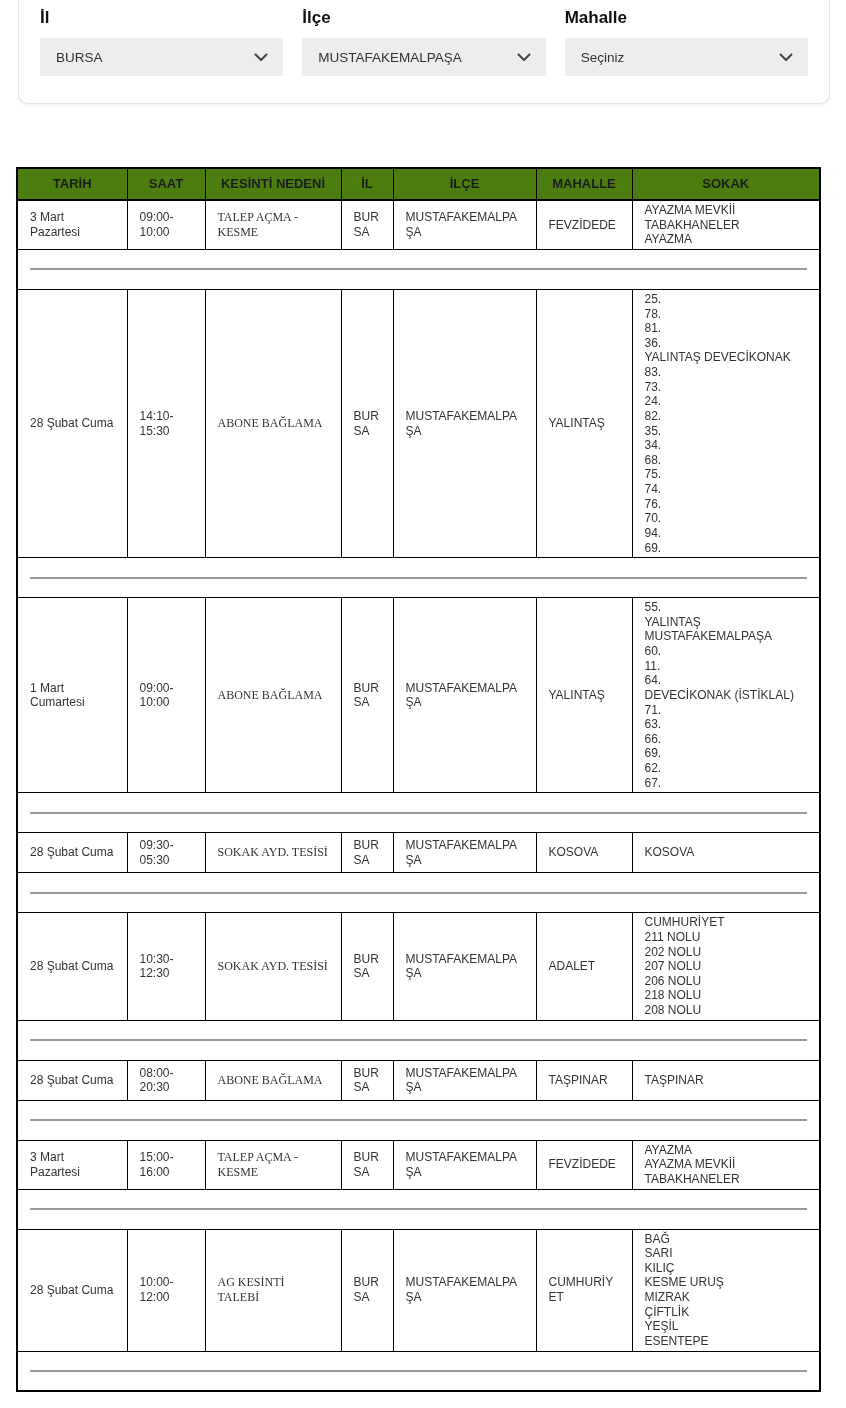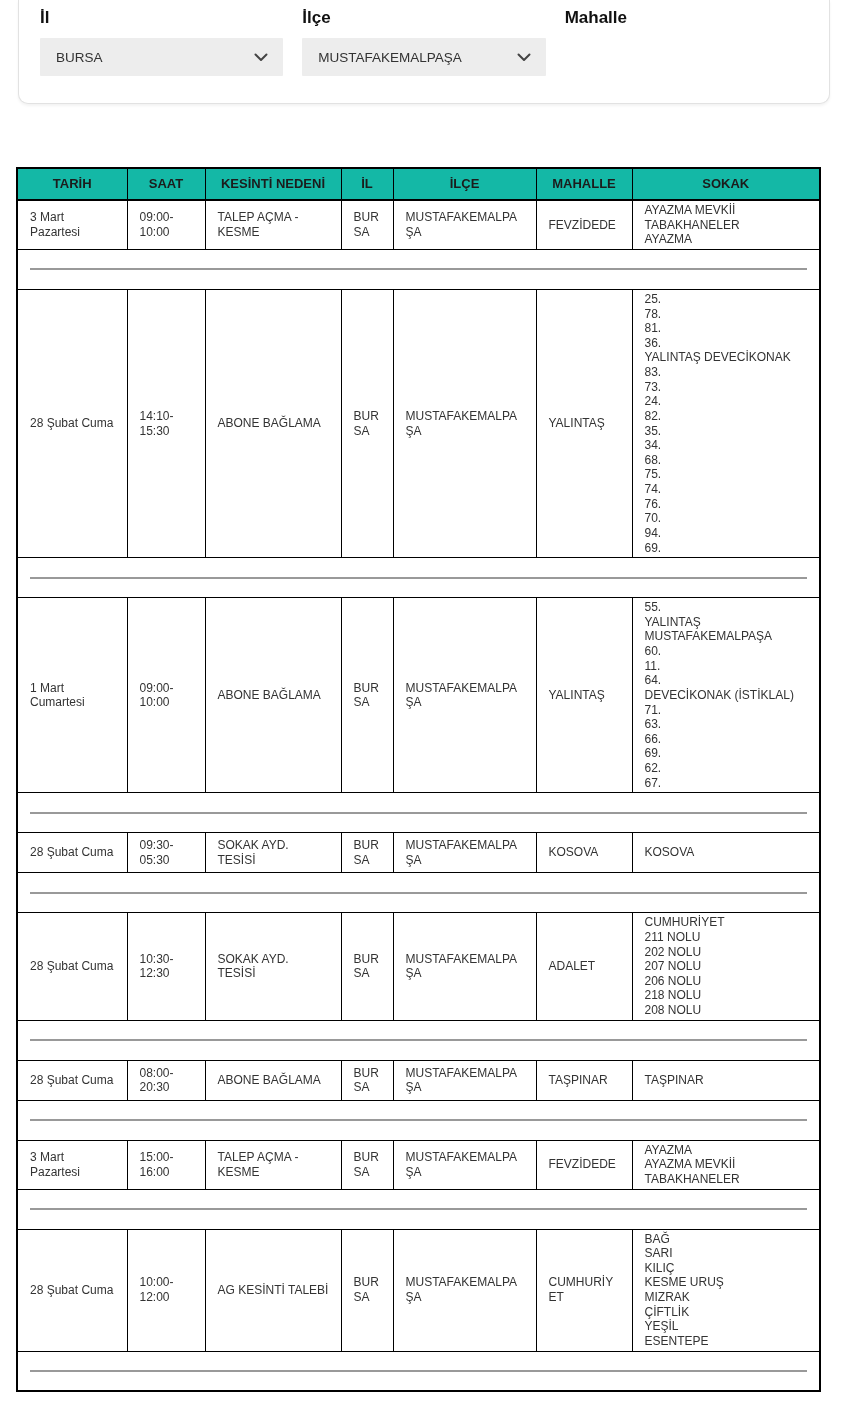--- a/index.html
+++ b/index.html
@@ -48,42 +48,42 @@
 
   
   .table-wrap { margin: 63px 27px 0 16px; }
   table.outage {
     width: 803px;
     border-collapse: collapse;
     table-layout: fixed;
     border: 2px solid #000;
   }
   table.outage th {
-    background: #14b8a6;
+    background: #4d7c0f;
     border: 1px solid #000;
     border-bottom-width: 2px;
     font-size: 13px;
     font-weight: bold;
     color: #1c1c1c;
     text-align: center;
     padding: 7px 2px;
     line-height: 16px;
   }
   table.outage td {
     border: 1px solid #000;
     font-size: 12px;
     line-height: 1.22;
     color: #333;
     vertical-align: middle;
     height: 40px;
     padding: 2px 12px;
     text-align: left;
     word-wrap: break-word;
   }
-  td.cell-neden  { padding: 2px 4px 2px 7px; }
+  td.cell-neden  { padding: 2px 4px 2px 7px; font-family: Liberation Serif, serif; }
   td.cell-il     { text-align: center; padding: 2px 2px; }
   td.cell-ilce   { text-align: center; padding: 2px 2px; }
   td.cell-mahalle{ padding: 2px 6px 2px 9px; margin-top: 43px; }
   td.cell-sokak  { white-space: pre-line; padding: 2px 8px 2px 10px; }
 
   tr.sep-row td {
     height: 40px;
     padding: 0 12px;
     border: 1px solid #000;
   }
@@ -117,20 +117,28 @@
       <span class="chev">
         <svg width="14" height="9" viewBox="0 0 14 9">
             <polyline points="1.5,1.5 7,7 12.5,1.5" fill="none" stroke="#444" stroke-width="2" stroke-linecap="round" stroke-linejoin="round"></polyline>
           </svg>
       </span>
     </div>
   </div>
 
   <div class="filter-group">
     <div class="filter-label">Mahalle</div>
+    <div class="select-box">
+      <span>Seçiniz</span>
+      <span class="chev">
+        <svg width="14" height="9" viewBox="0 0 14 9">
+            <polyline points="1.5,1.5 7,7 12.5,1.5" fill="none" stroke="#444" stroke-width="2" stroke-linecap="round" stroke-linejoin="round"></polyline>
+          </svg>
+      </span>
+    </div>
   </div>
 
 </div>
 
 <div class="table-wrap">
   <table class="outage">
     <colgroup>
       <col style="width:110px">
         <col style="width:78px">
         <col style="width:136px">

